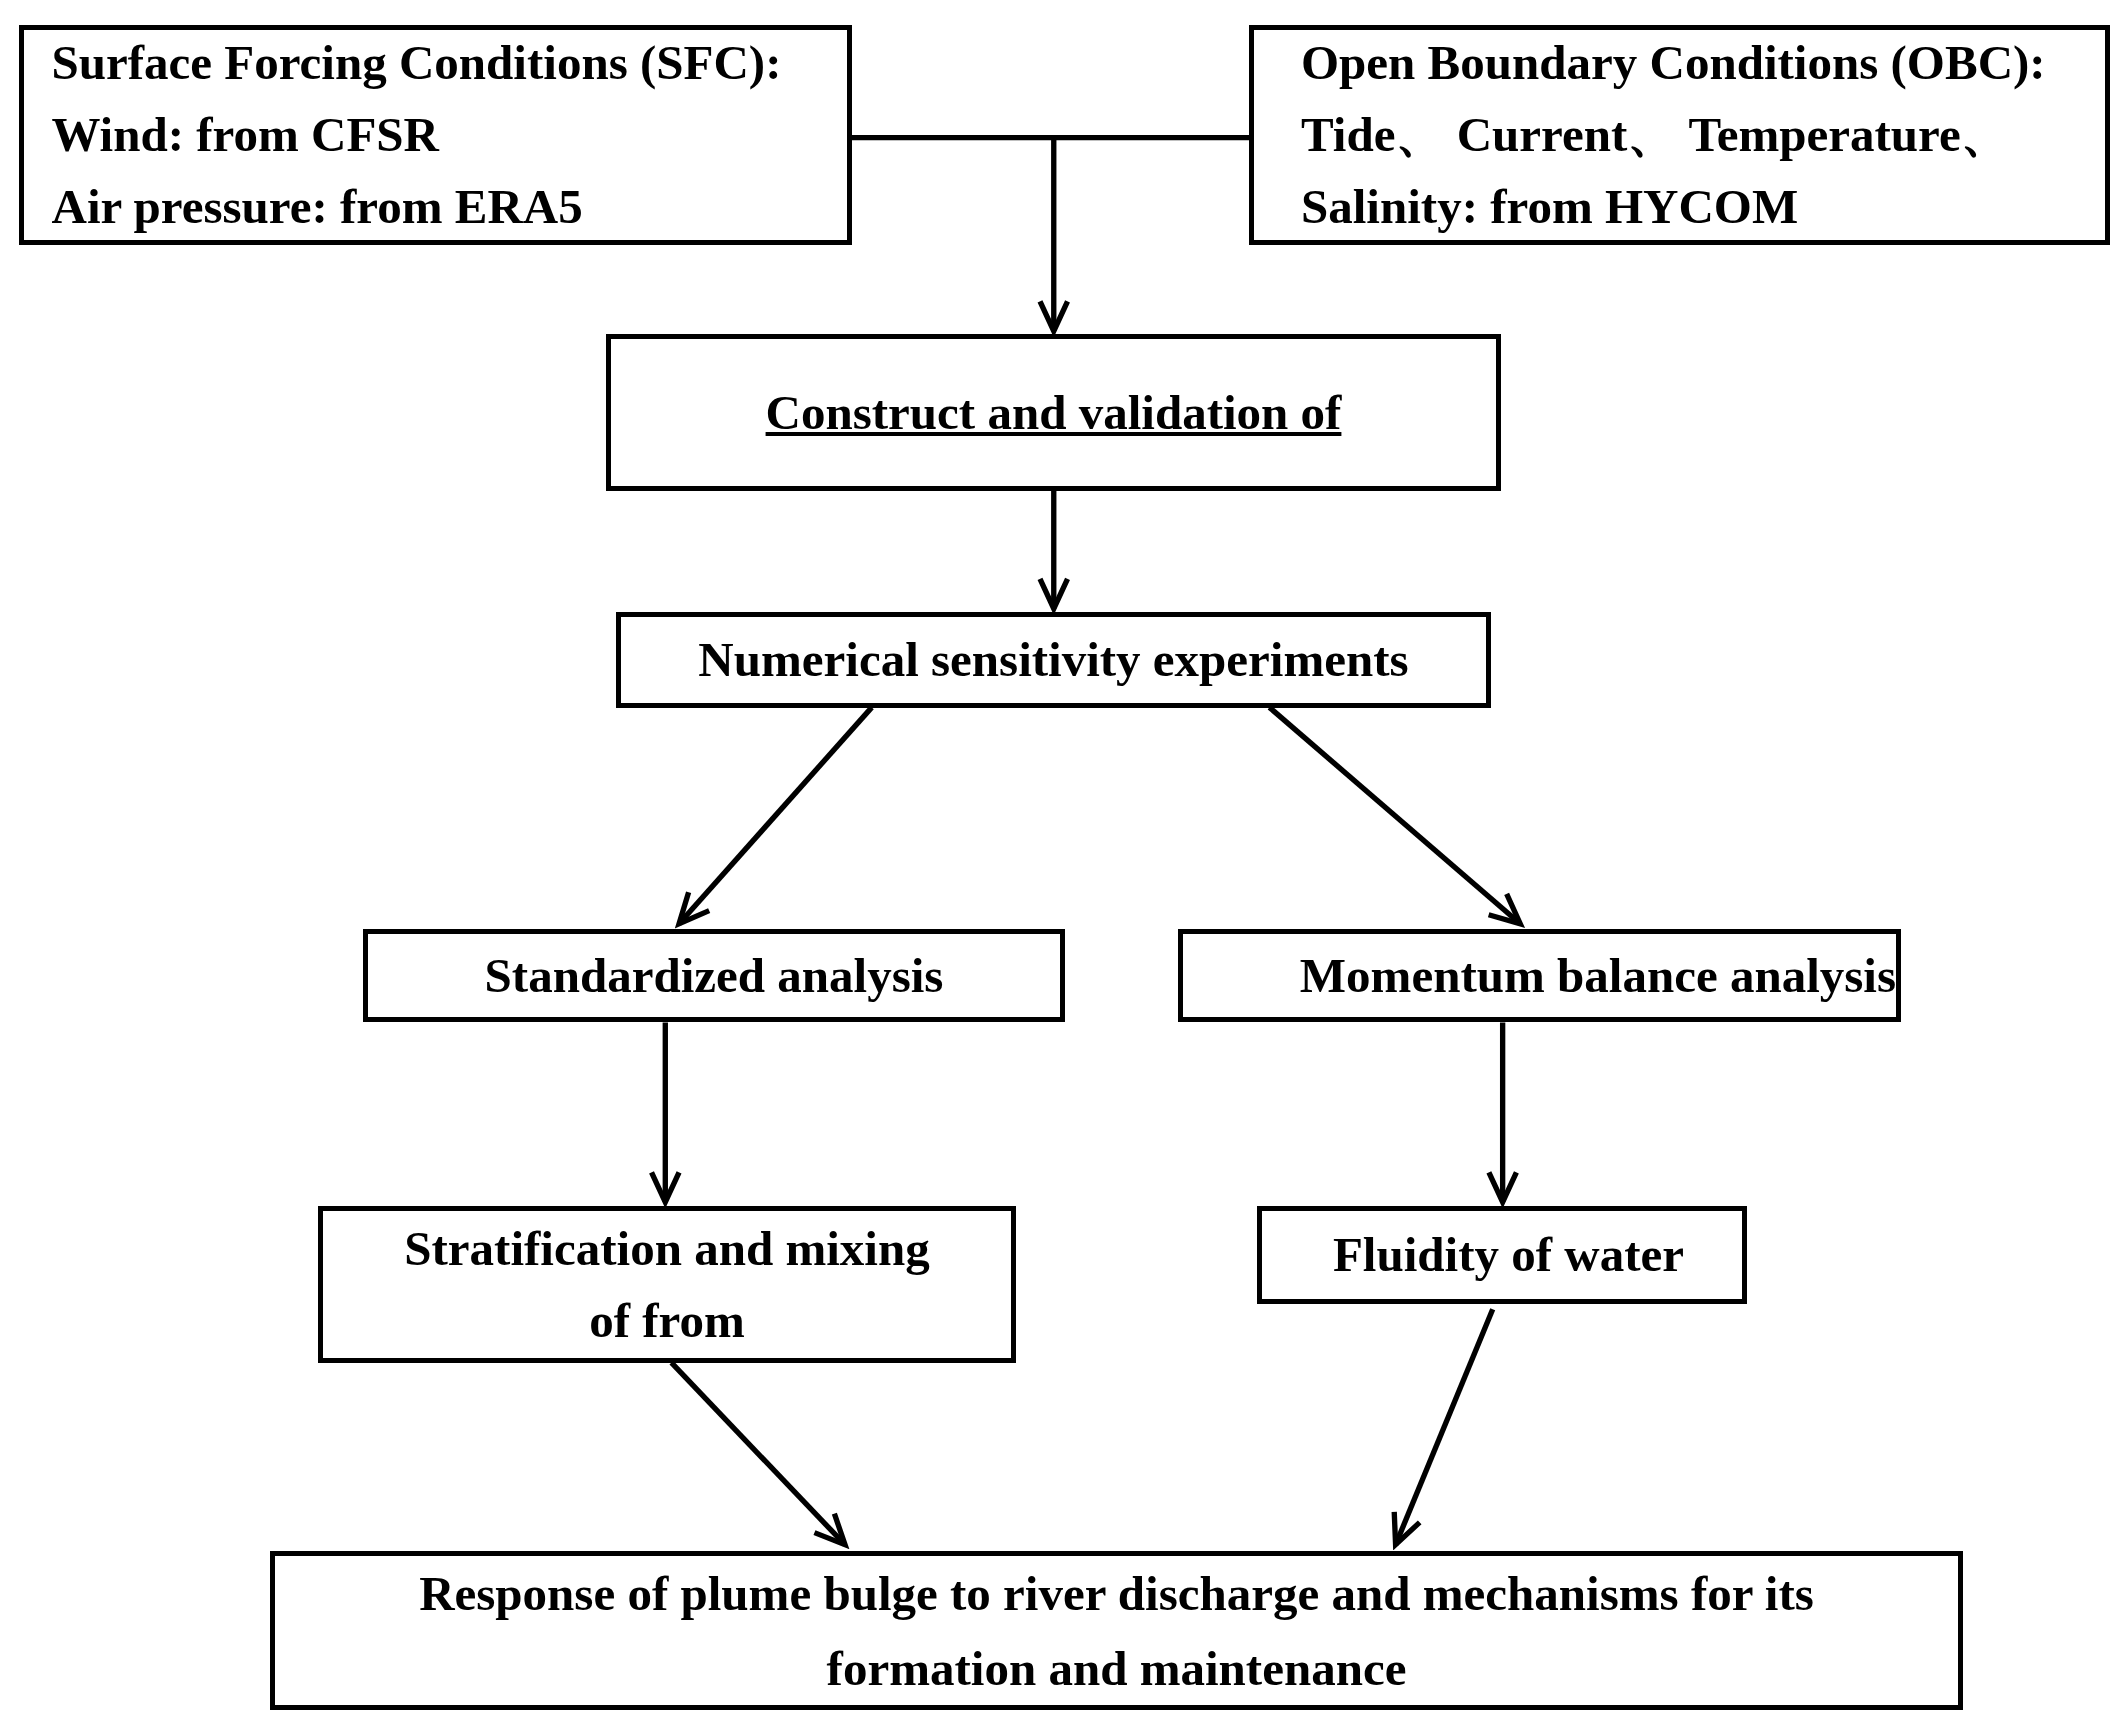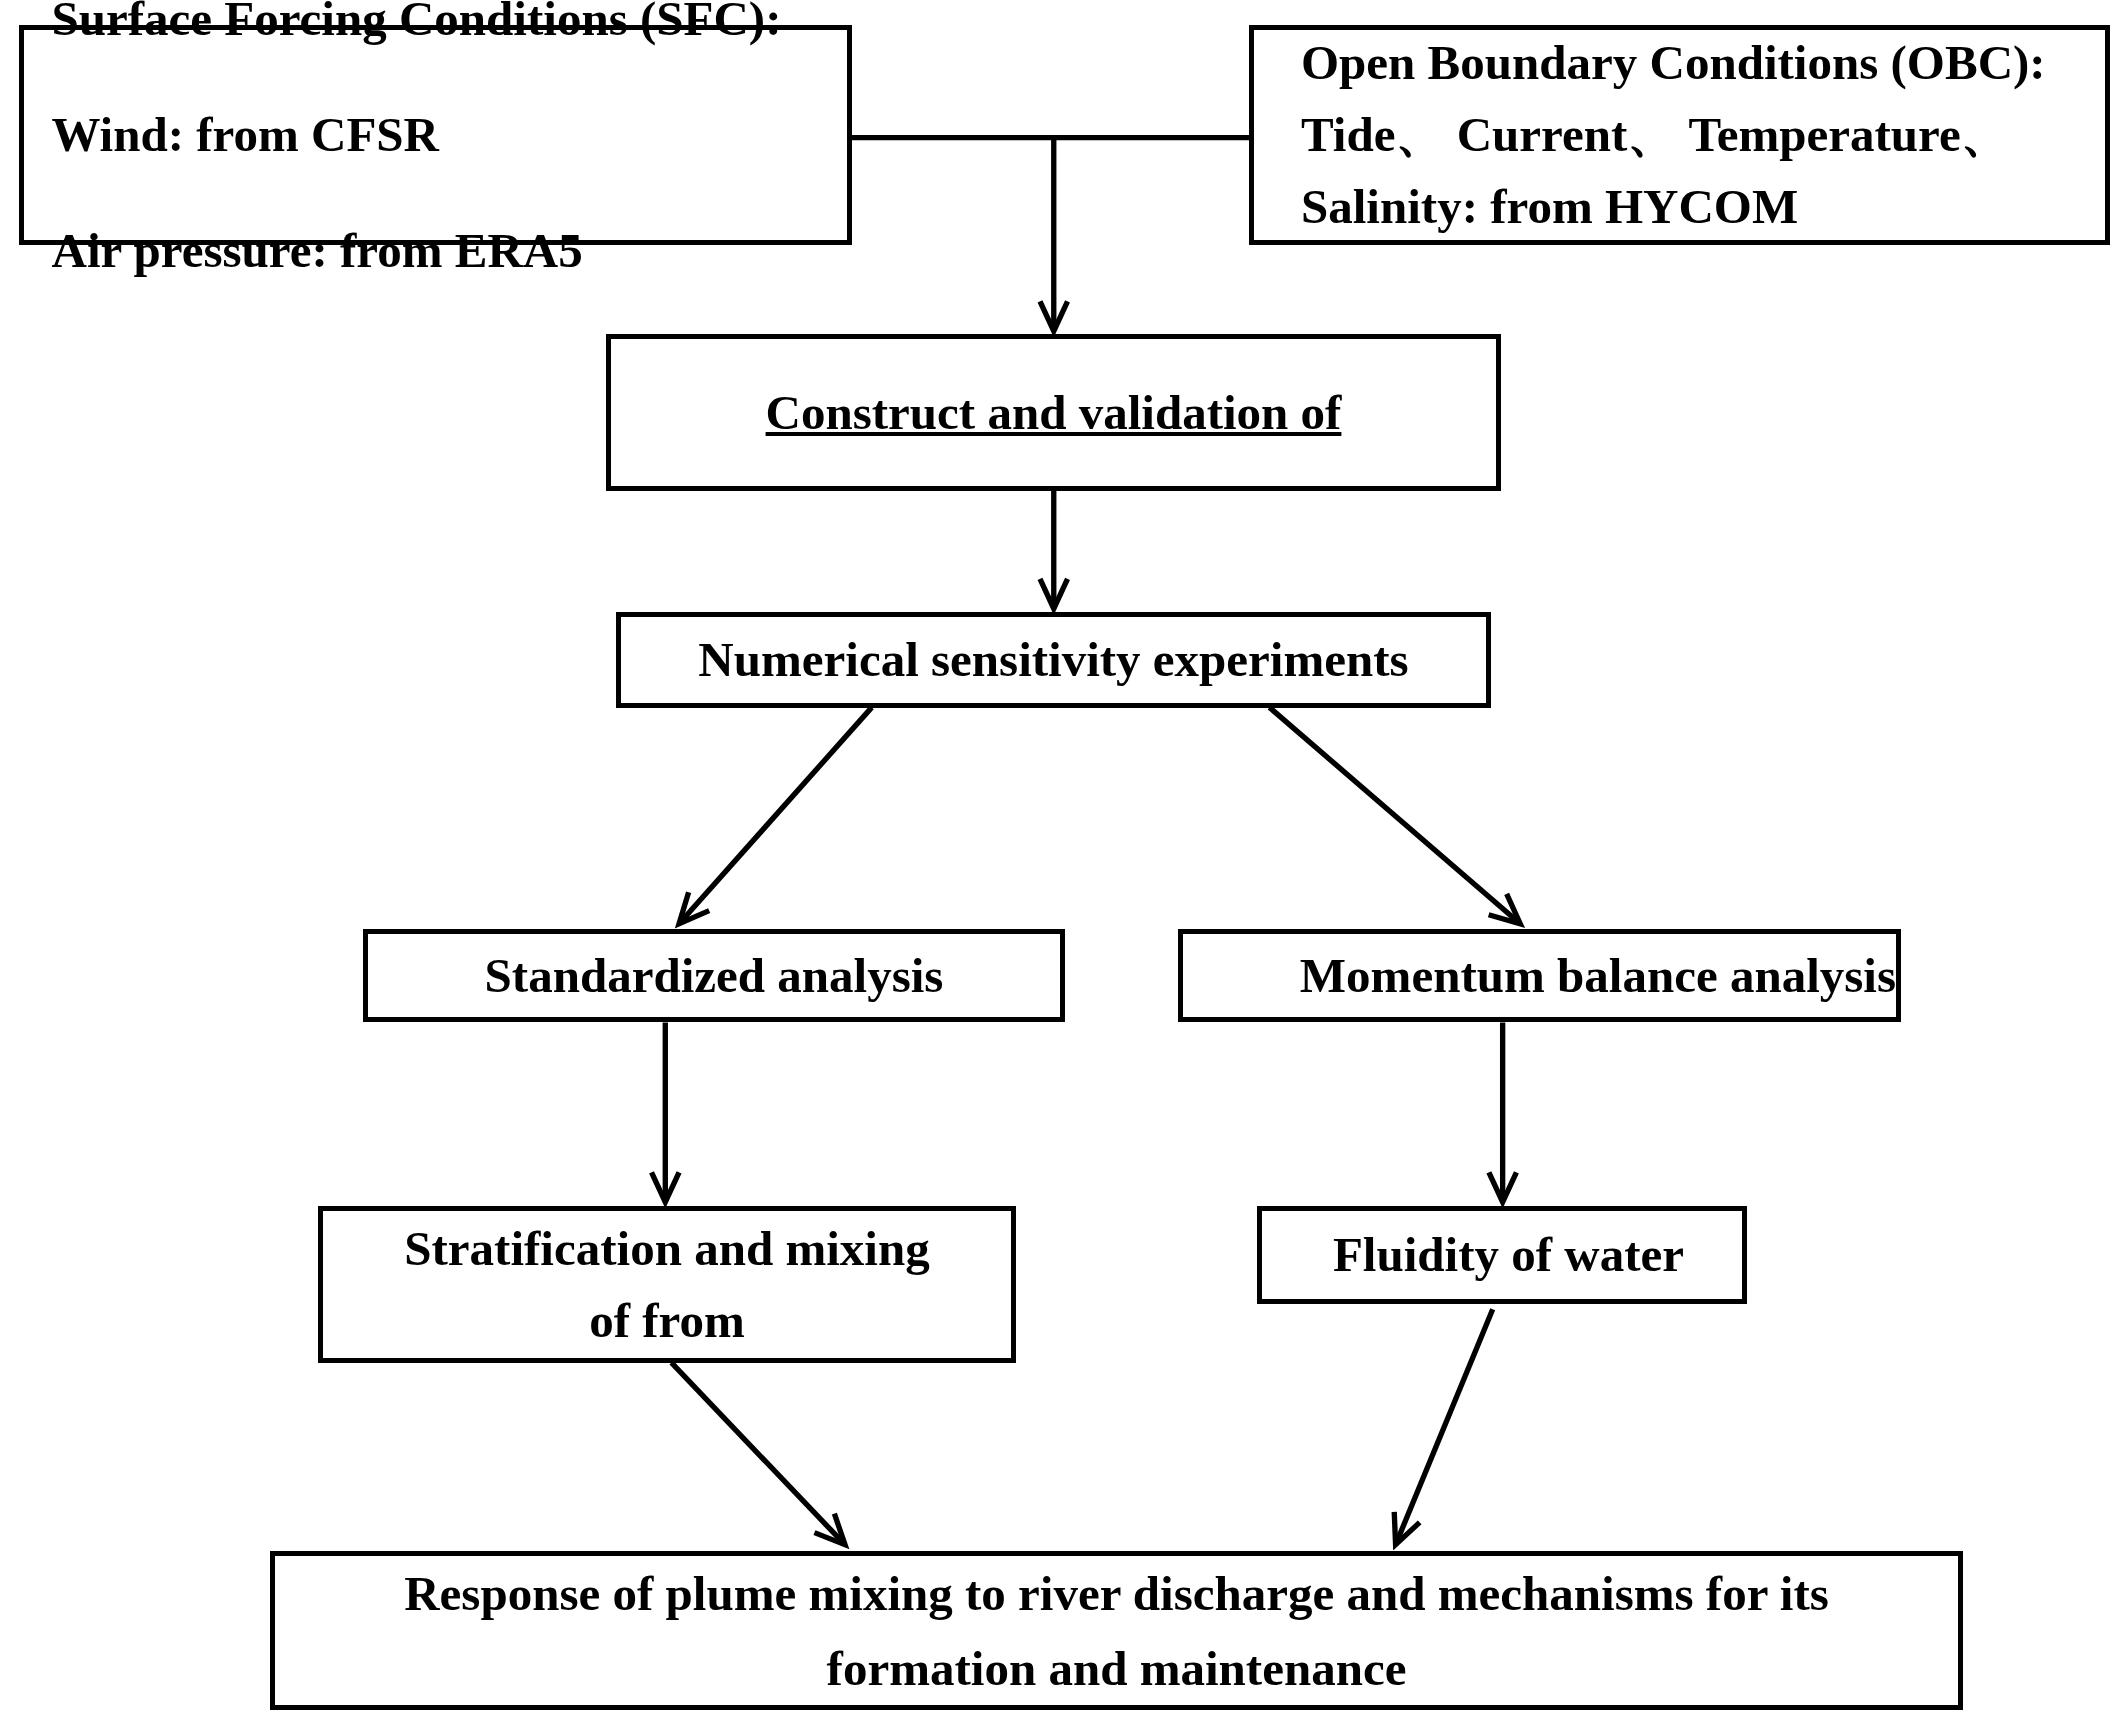--- a/index.html
+++ b/index.html
@@ -24,21 +24,21 @@
   }
   .node .tline{
     font-size:49px;
     line-height:72px;
     white-space:nowrap;
   }
   .node.center .tline{text-align:center;}
   .node.left-align{padding-left:27.5px;}
   .node.left-align .tline{text-align:left;}
 
-  #n-sfc        {left:19px;   top:24.5px;   width:833px; height:220px;gap:44px;}
+  #n-sfc        {left:19px;   top:24.5px;   width:833px; height:220px;}
   #n-obc        {left:1249px; top:24.5px;   width:861px; height:220px;padding-left:47px;}
   #n-construct  {left:606px;  top:334px;  width:895px; height:157px;text-decoration:underline;}
   #n-numerical  {left:616px;  top:612px;  width:875px; height:96px;}
   #n-standardized{left:363px; top:929px; width:702px;  height:93px;}
   #n-momentum   {left:1178px; top:929px; width:723px;  height:93px;align-items:flex-end;}
   #n-strat      {left:318px;  top:1206px; width:698px;  height:157px;}
   #n-fluidity   {left:1257px; top:1206px; width:490px;  height:98px;padding-left:13px;}
   #n-response   {left:270px;  top:1551px; width:1693px; height:159px;}
   #n-response .tline{line-height:75px;}
 </style>
@@ -96,18 +96,18 @@
   <div class="node center" id="n-strat">
     <div class="tline">Stratification and mixing</div>
     <div class="tline">of from</div>
   </div>
 
   <div class="node center" id="n-fluidity">
     <div class="tline">Fluidity of water</div>
   </div>
 
   <div class="node center" id="n-response">
-    <div class="tline">Response of plume mixing to river discharge and mechanisms for its</div>
+    <div class="tline">Response of plume bulge to river discharge and mechanisms for its</div>
     <div class="tline">formation and maintenance</div>
   </div>
 
 </div>
 
 
 </body></html>

